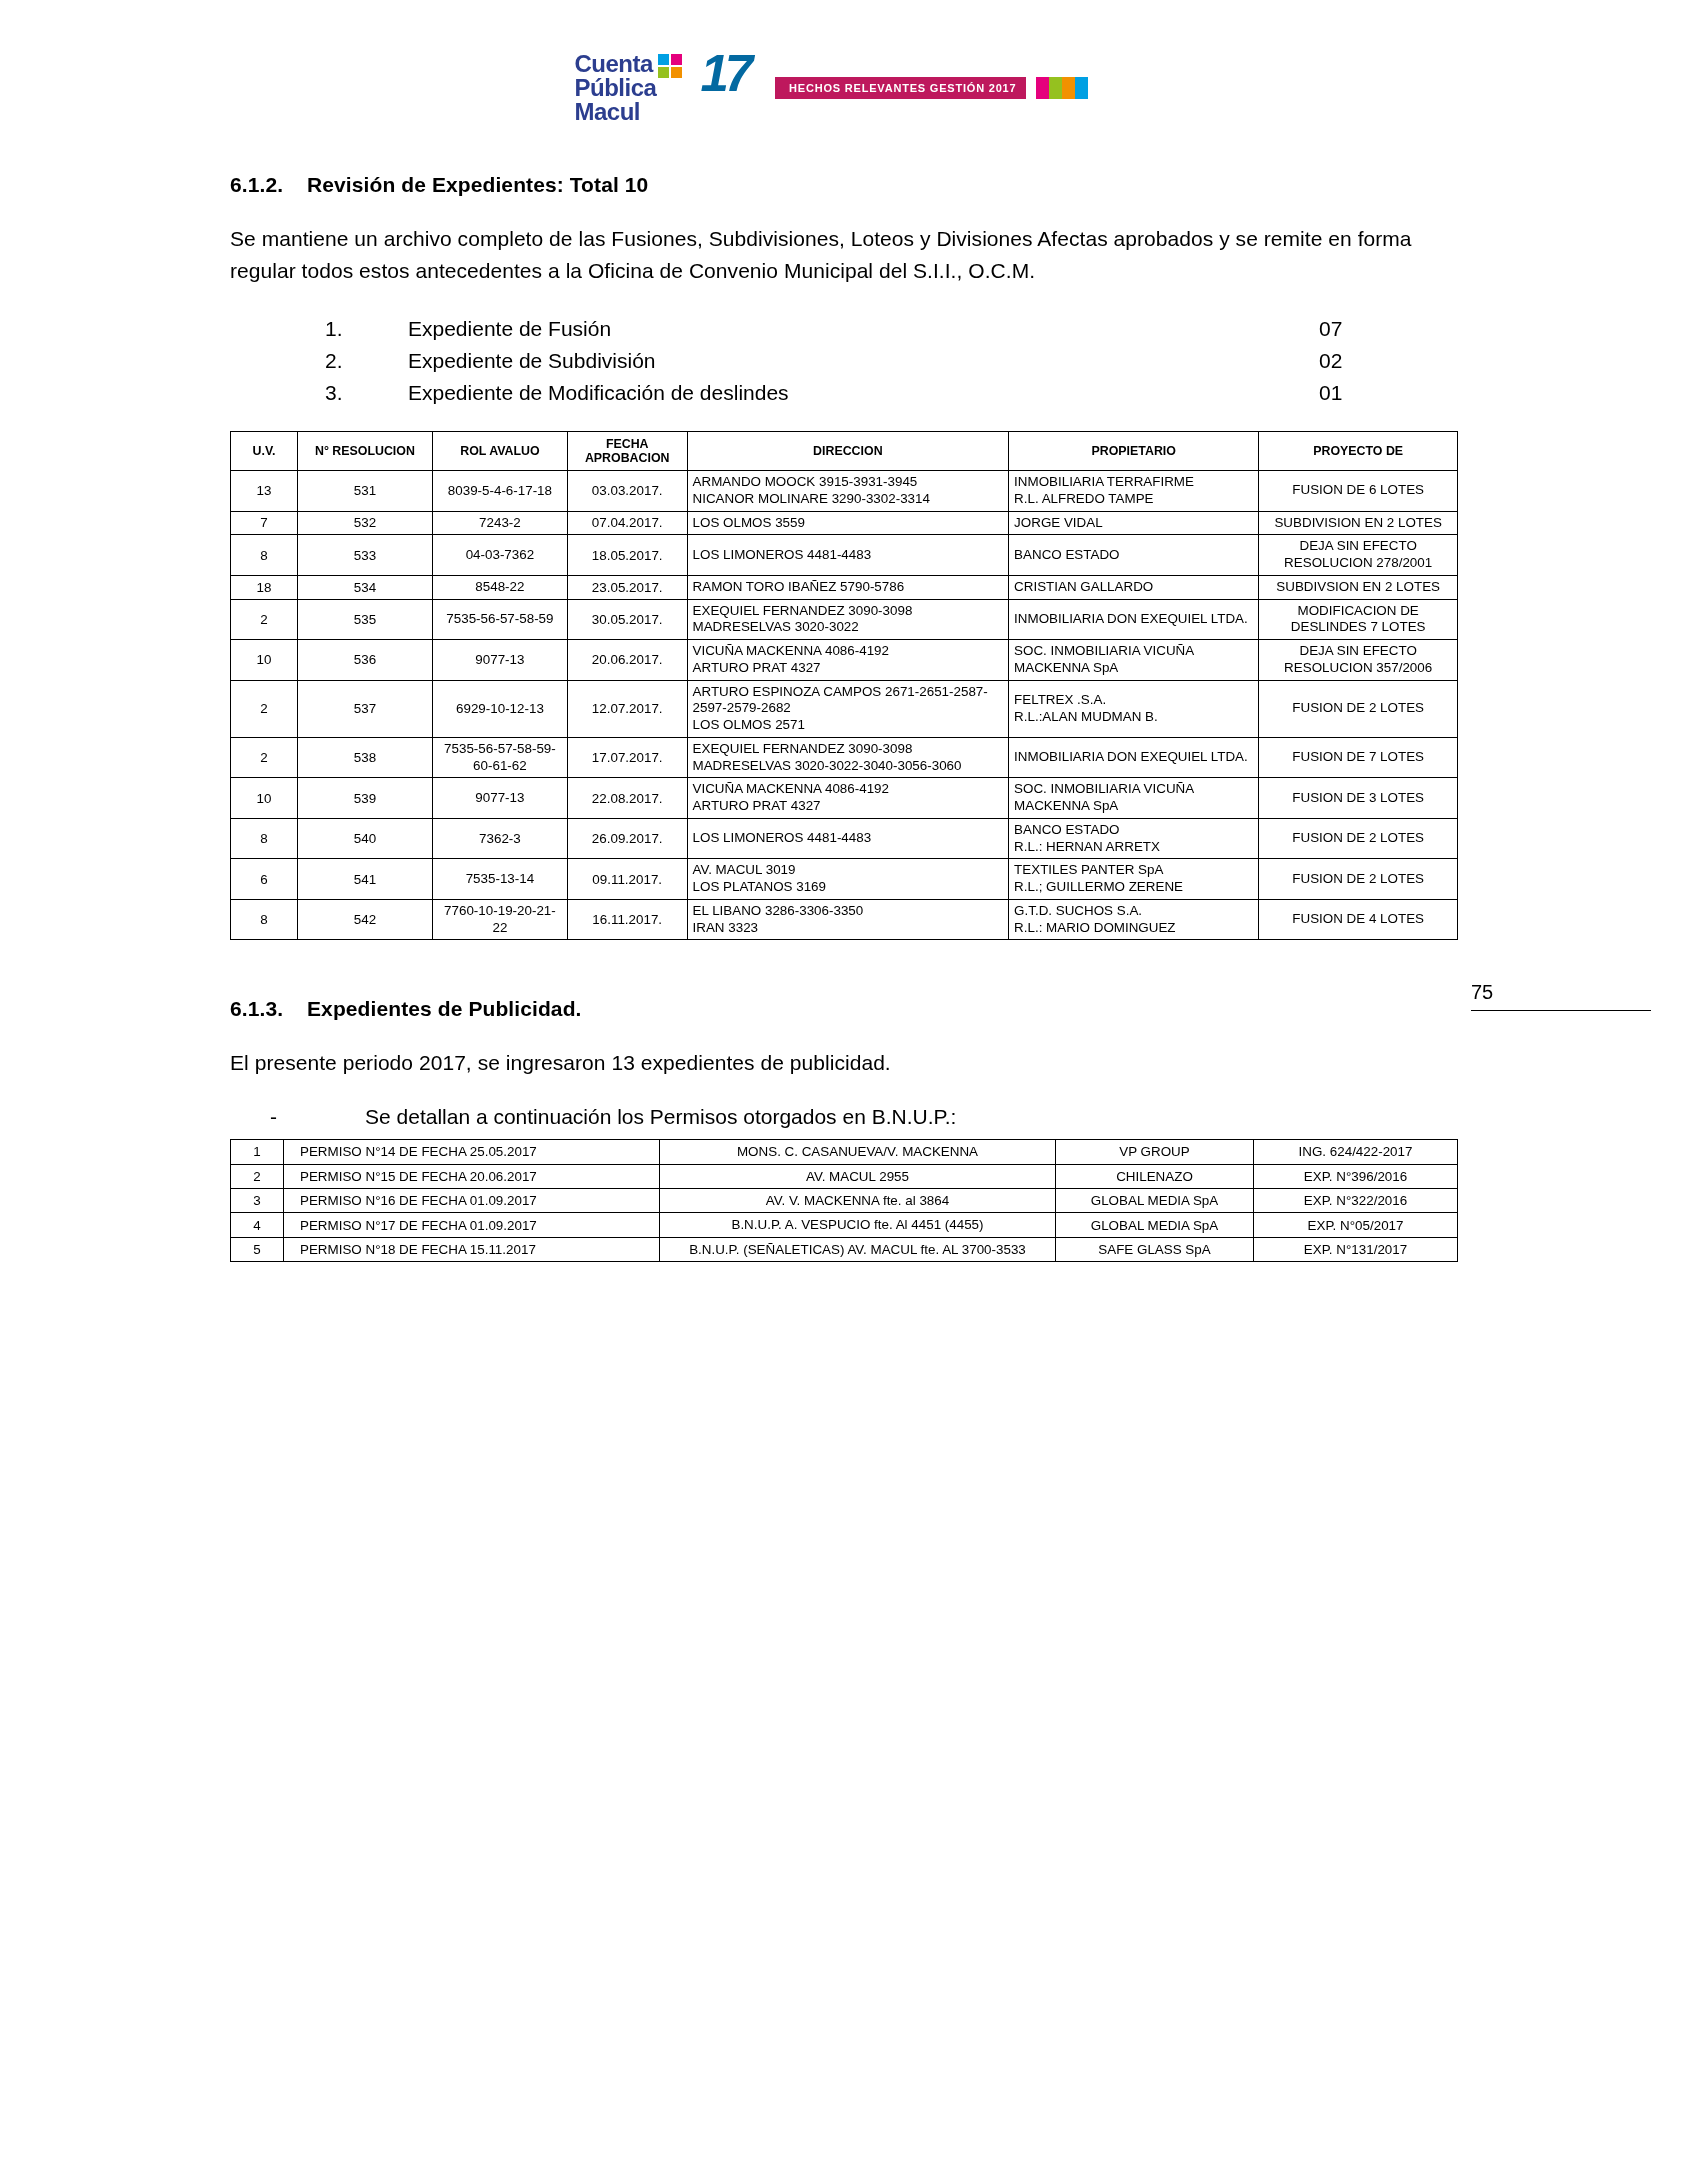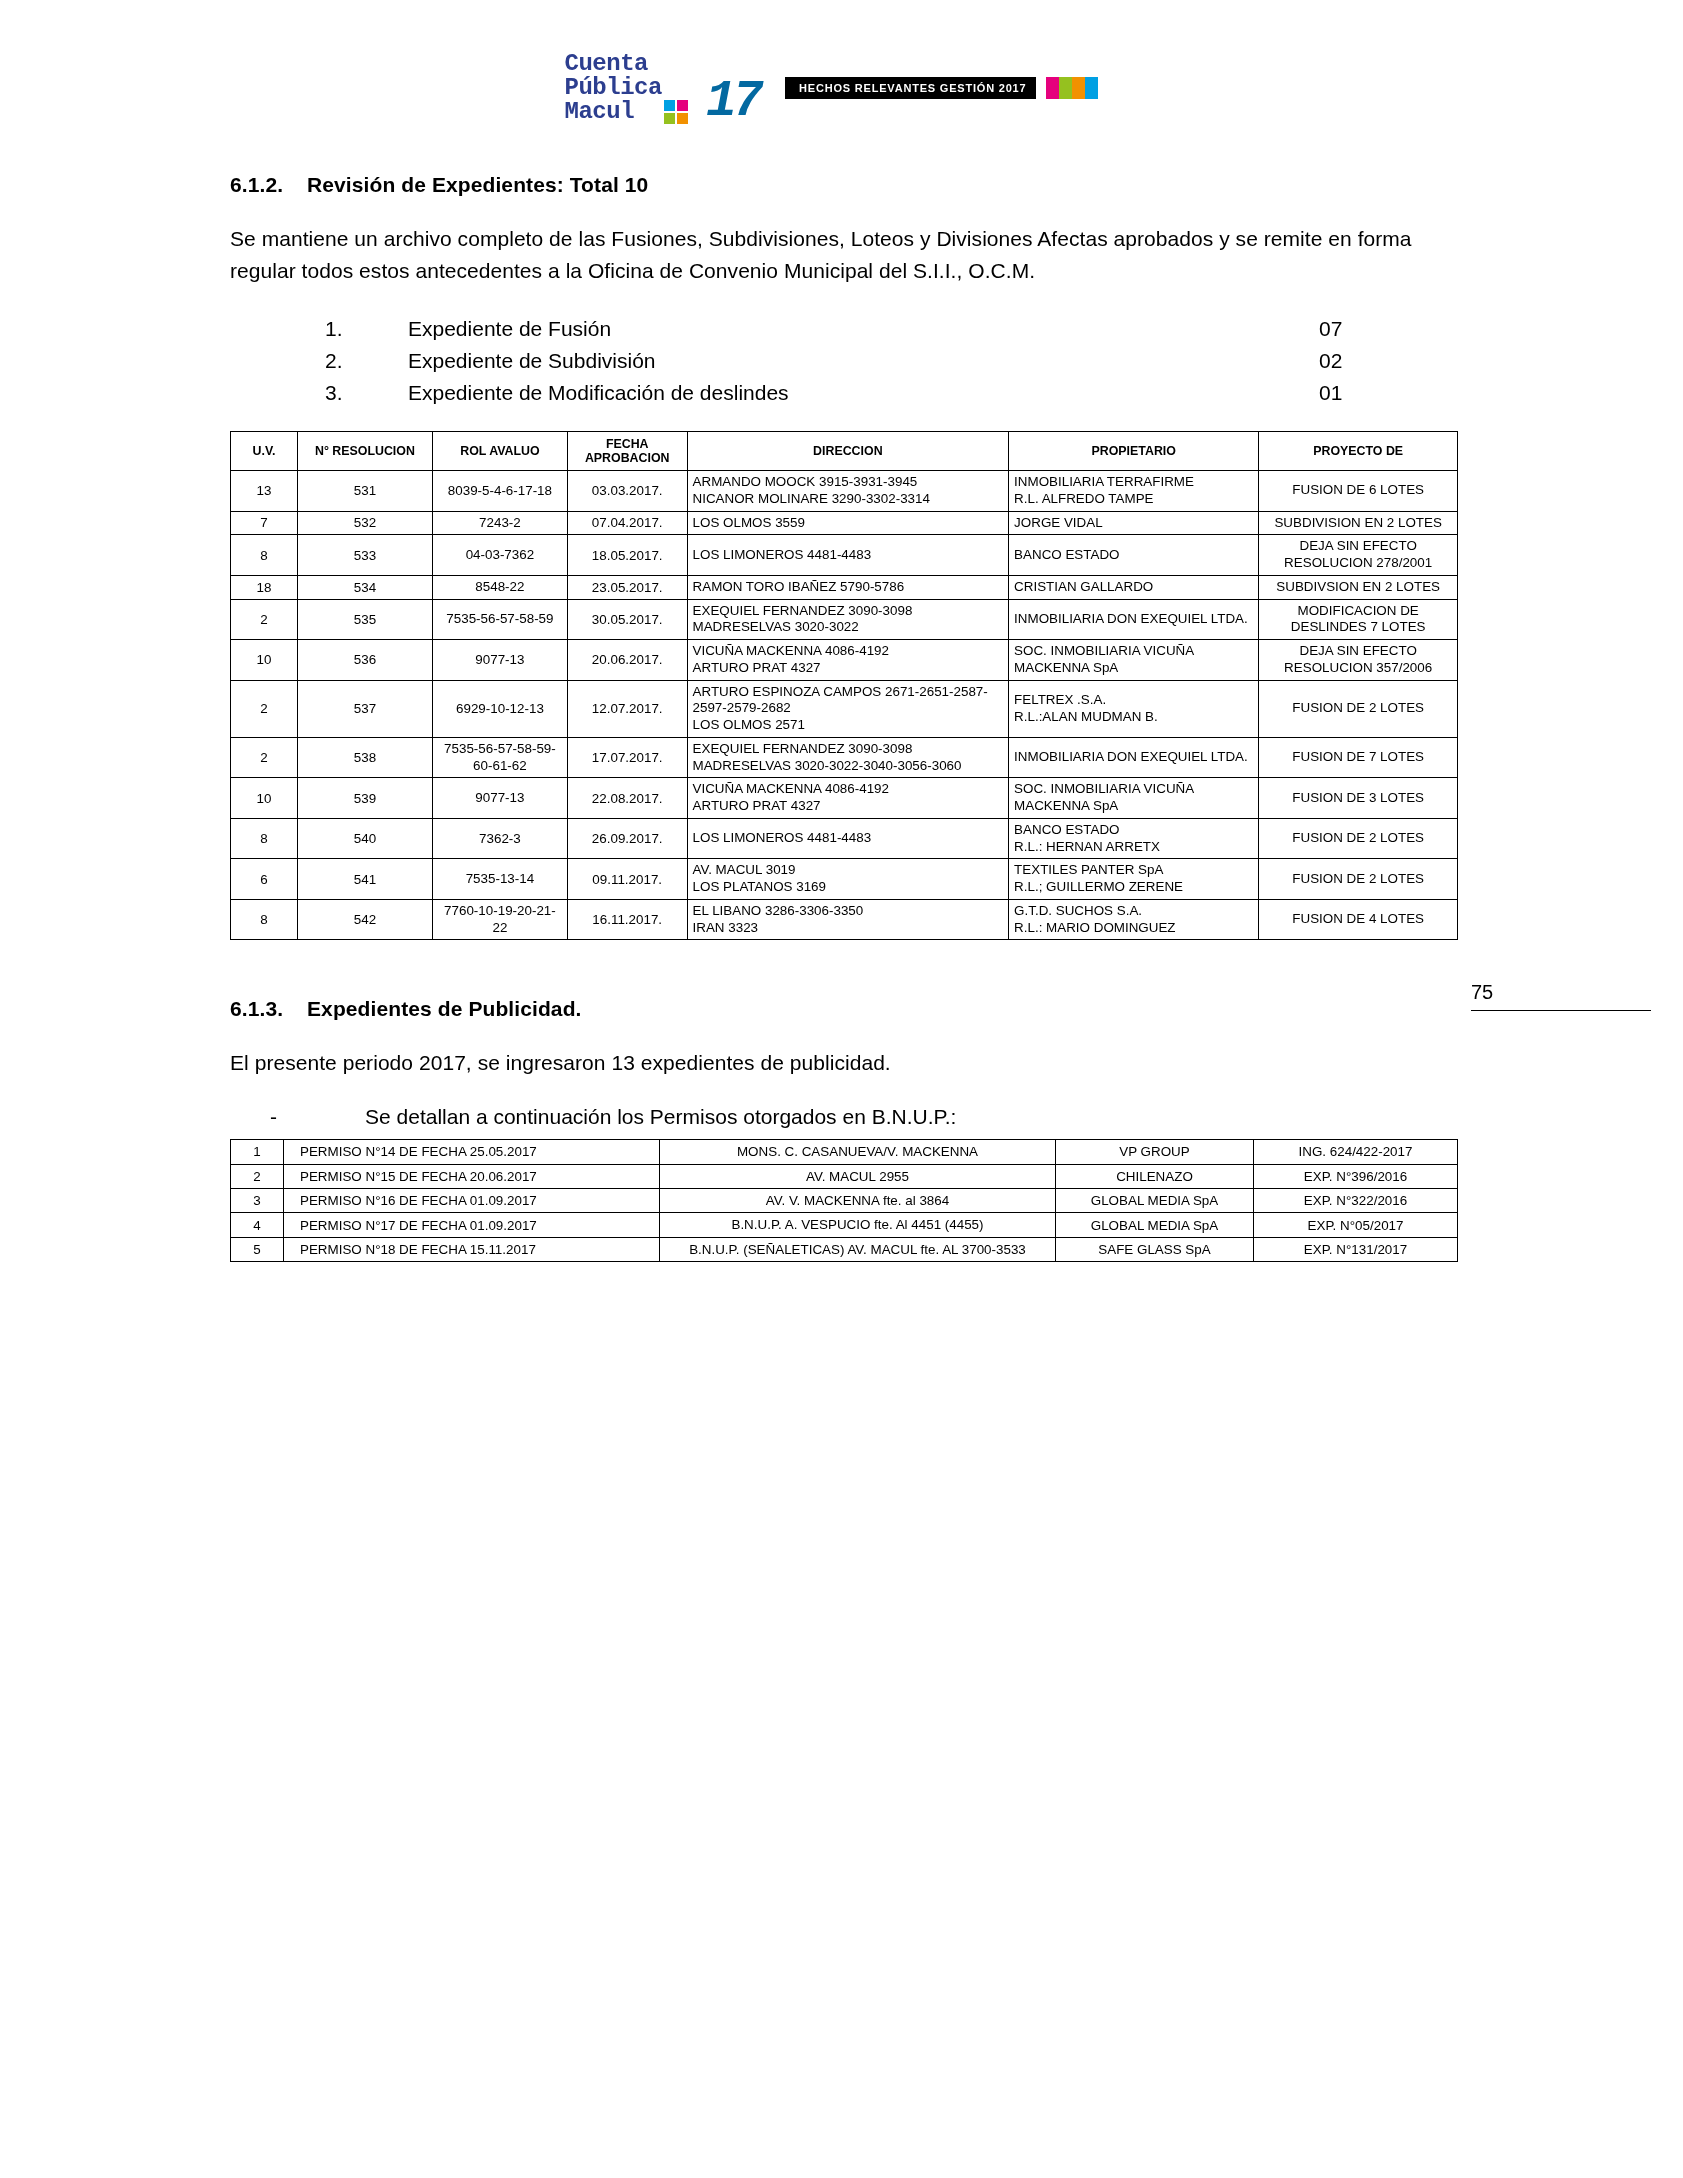--- a/index.html
+++ b/index.html
@@ -28,22 +28,21 @@
     justify-content: center;
   }
   .logo-wrap {
     display: flex;
     align-items: center;
     gap: 10px;
     transform: translateX(-10px);
   }
   .logo-block {
     display: flex;
-    align-items: flex-end;
-    font-family: Liberation Mono, monospace;
+    align-items: flex-start;
   }
   .logo-text {
     display: flex;
     flex-direction: column;
     line-height: 1.0;
     font-weight: bold;
     font-size: 24px;
     letter-spacing: -0.5px;
   }
   .logo-text .l1 { color: #2c3e8f; }
@@ -64,21 +63,21 @@
     gap: 2px;
     margin-left: 2px;
     margin-top: 2px;
   }
   .sw-row { display: flex; gap: 2px; }
   .sw { width: 11px; height: 11px; display: block; }
 
   .banner {
     margin-left: 16px;
     height: 22px;
-    background: #000000;
+    background: #be185d;
     display: flex;
     align-items: center;
     padding: 0 10px 0 14px;
     position: relative;
   }
   .banner-text {
     color: #ffffff;
     font-size: 11px;
     font-weight: bold;
     letter-spacing: 0.8px;

